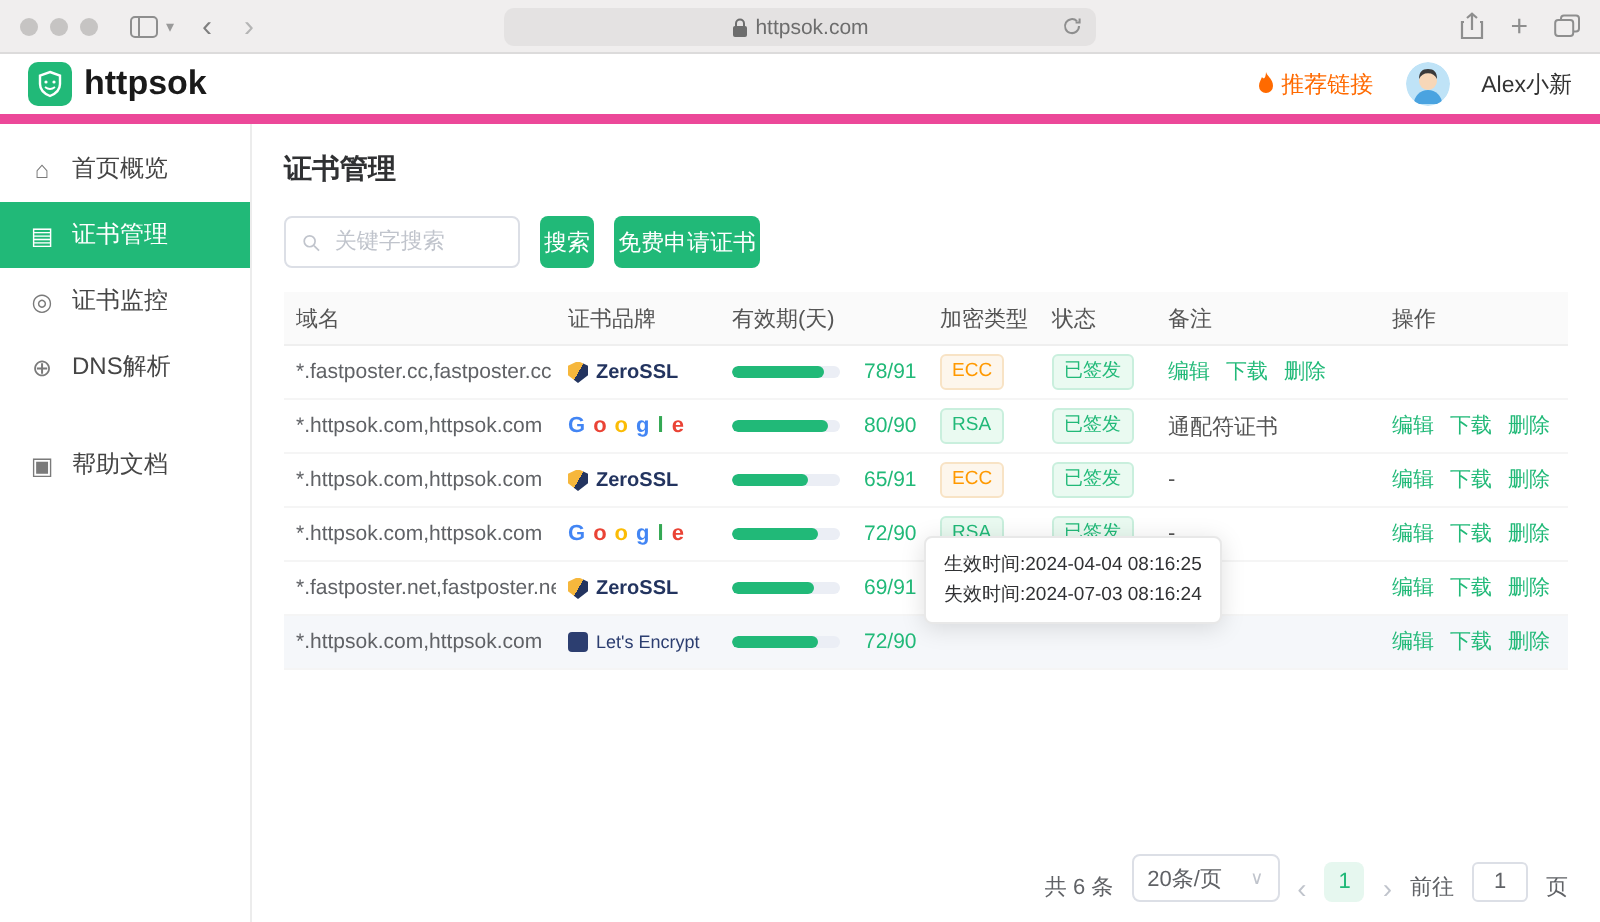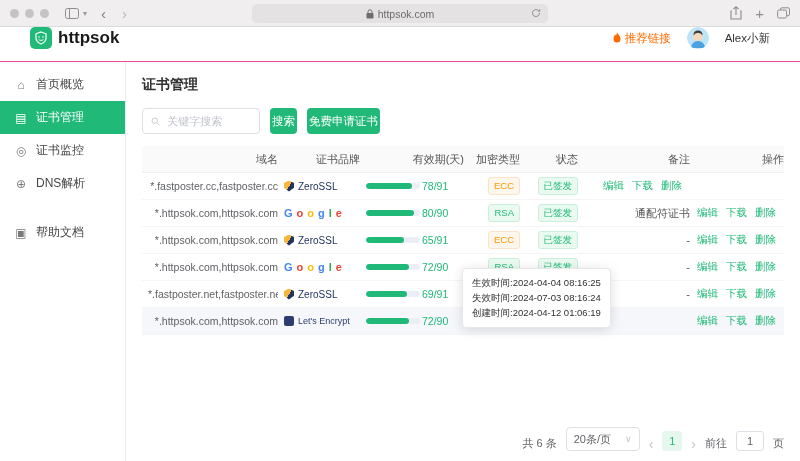--- a/index.html
+++ b/index.html
@@ -17,22 +17,22 @@
   .nav-chevron.fwd { color:#b5b5b5; }
   .urlbar { position:absolute; left:50%; top:4px; transform:translateX(-50%);
     width:296px; height:19px; background:#e4e2e2; border-radius:5px;
     display:flex; align-items:center; justify-content:center; gap:4px;
     font-size:10.5px; color:#6d6d6d; }
   .refresh { position:absolute; right:7px; top:4px; display:flex; }
   .chrome-right { margin-left:auto; display:flex; gap:13px; align-items:center; color:#8e8e8e; }
   .plus { font-size:15px; color:#8e8e8e; line-height:1; }
 
   
-  .appbar { height:35px; display:flex; align-items:flex-start; padding:0 30px;
-    background:#fff; border-bottom:1px solid #ec4899; }
+  .appbar { height:35px; display:flex; align-items:center; padding:0 14px;
+    background:#fff; border-bottom:5px solid #ec4899; }
   .logo { display:flex; align-items:center; gap:6px; }
   .logo-badge { width:22px; height:22px; border-radius:5px; background:#21b978;
     display:flex; align-items:center; justify-content:center; }
   .brand { font-size:17px; font-weight:bold; color:#1a1a1a; }
   .appbar-right { margin-left:auto; display:flex; align-items:center; gap:16px; font-size:11.5px; }
   .promo { color:#ff6a00; display:flex; align-items:center; gap:3px; cursor:pointer; }
   .avatar { width:22px; height:22px; border-radius:50%; overflow:hidden; }
   .user { color:#333; }
 
   
@@ -52,36 +52,36 @@
   .toolbar { display:flex; gap:10px; margin-bottom:12px; }
   .search-box { width:118px; height:26px; border:1px solid #dcdfe6; border-radius:4px;
     display:flex; align-items:center; padding:0 8px; gap:5px; background:#fff; }
   .search-input { border:none; outline:none; width:100%; font-size:11px; color:#606266; background:transparent; }
   .search-input::placeholder { color:#c0c4cc; }
   .btn { height:26px; padding:0 2px; background:#21b978; color:#fff; border:none;
     border-radius:4px; font-size:11.5px; cursor:pointer; font-family:inherit; }
 
   
   .tr { display:grid; grid-template-columns:136px 82px 104px 56px 58px 112px 1fr;
-    align-items:center; height:27px; border-bottom:1px solid #f5f5f5;text-align:right; }
+    align-items:center; height:27px; border-bottom:1px solid #f5f5f5; }
   .thead { background:#fafafa; color:#909399; font-size:11px; border-bottom:1px solid #efefef; }
   .td { padding-left:6px; white-space:nowrap; overflow:hidden; font-size:11px; color:#555; }
   .domain { color:#606266; font-size:10.5px; }
   .hl { background:#f5f7fa; }
 
   .brand-cell { display:flex; align-items:center; gap:4px; }
   .zs-icon { width:10px; height:11px; flex:none;
     background:linear-gradient(120deg,#f6b73c 50%,#23345f 50%);
     clip-path:polygon(50% 0,100% 22%,100% 65%,50% 100%,0 65%,0 22%); }
-  .zs-text { font-weight:normal; color:#23345f; font-size:10px; }
+  .zs-text { font-weight:bold; color:#23345f; font-size:10px; }
   .g-logo span { font-weight:bold; font-size:11px; }
   .le-icon { width:10px; height:10px; flex:none; background:#2c3e70; border-radius:2px; }
   .le-text { font-weight:normal; color:#2c3e70; font-size:9px; }
 
-  .validity { display:flex; align-items:center; gap:2px; }
+  .validity { display:flex; align-items:center; gap:12px; }
   .pbar { width:54px; height:6px; background:#ebeef5; border-radius:3px; overflow:hidden; display:inline-block; }
   .pfill { display:block; height:100%; background:#21b978; border-radius:3px; }
   .vtext { color:#21b978; font-size:10.5px; }
 
   .tag { display:inline-block; padding:2px 5px; border-radius:3px; font-size:9.5px; line-height:1.2; }
   .tag-orange { color:#ff9900; background:#fdf6ec; border:1px solid #f8e3c5; }
   .tag-green  { color:#21b978; background:#eafaf1; border:1px solid #c9efdd; }
 
   .op { color:#21b978; margin-right:8px; cursor:pointer; font-size:10.5px; }
 
@@ -347,21 +347,20 @@
             <div class="td"></div>
             <div class="td"></div>
             <div class="td"><span class="op">编辑</span><span class="op">下载</span><span class="op">删除</span></div>
           </div>
         </div>
     </div>
 
     <div class="tooltip">
       <div>生效时间:2024-04-04 08:16:25</div>
       <div>失效时间:2024-07-03 08:16:24</div>
-      <div>创建时间:2024-04-12 01:06:19</div>
     </div>
 
     <div class="pagination">
       <span>共 6 条</span>
       <div class="psel">
         <span>20条/页</span>
         <span class="chev">∨</span>
       </div>
       <span class="pg-prev">‹</span>
       <span class="pg-cur">1</span>

